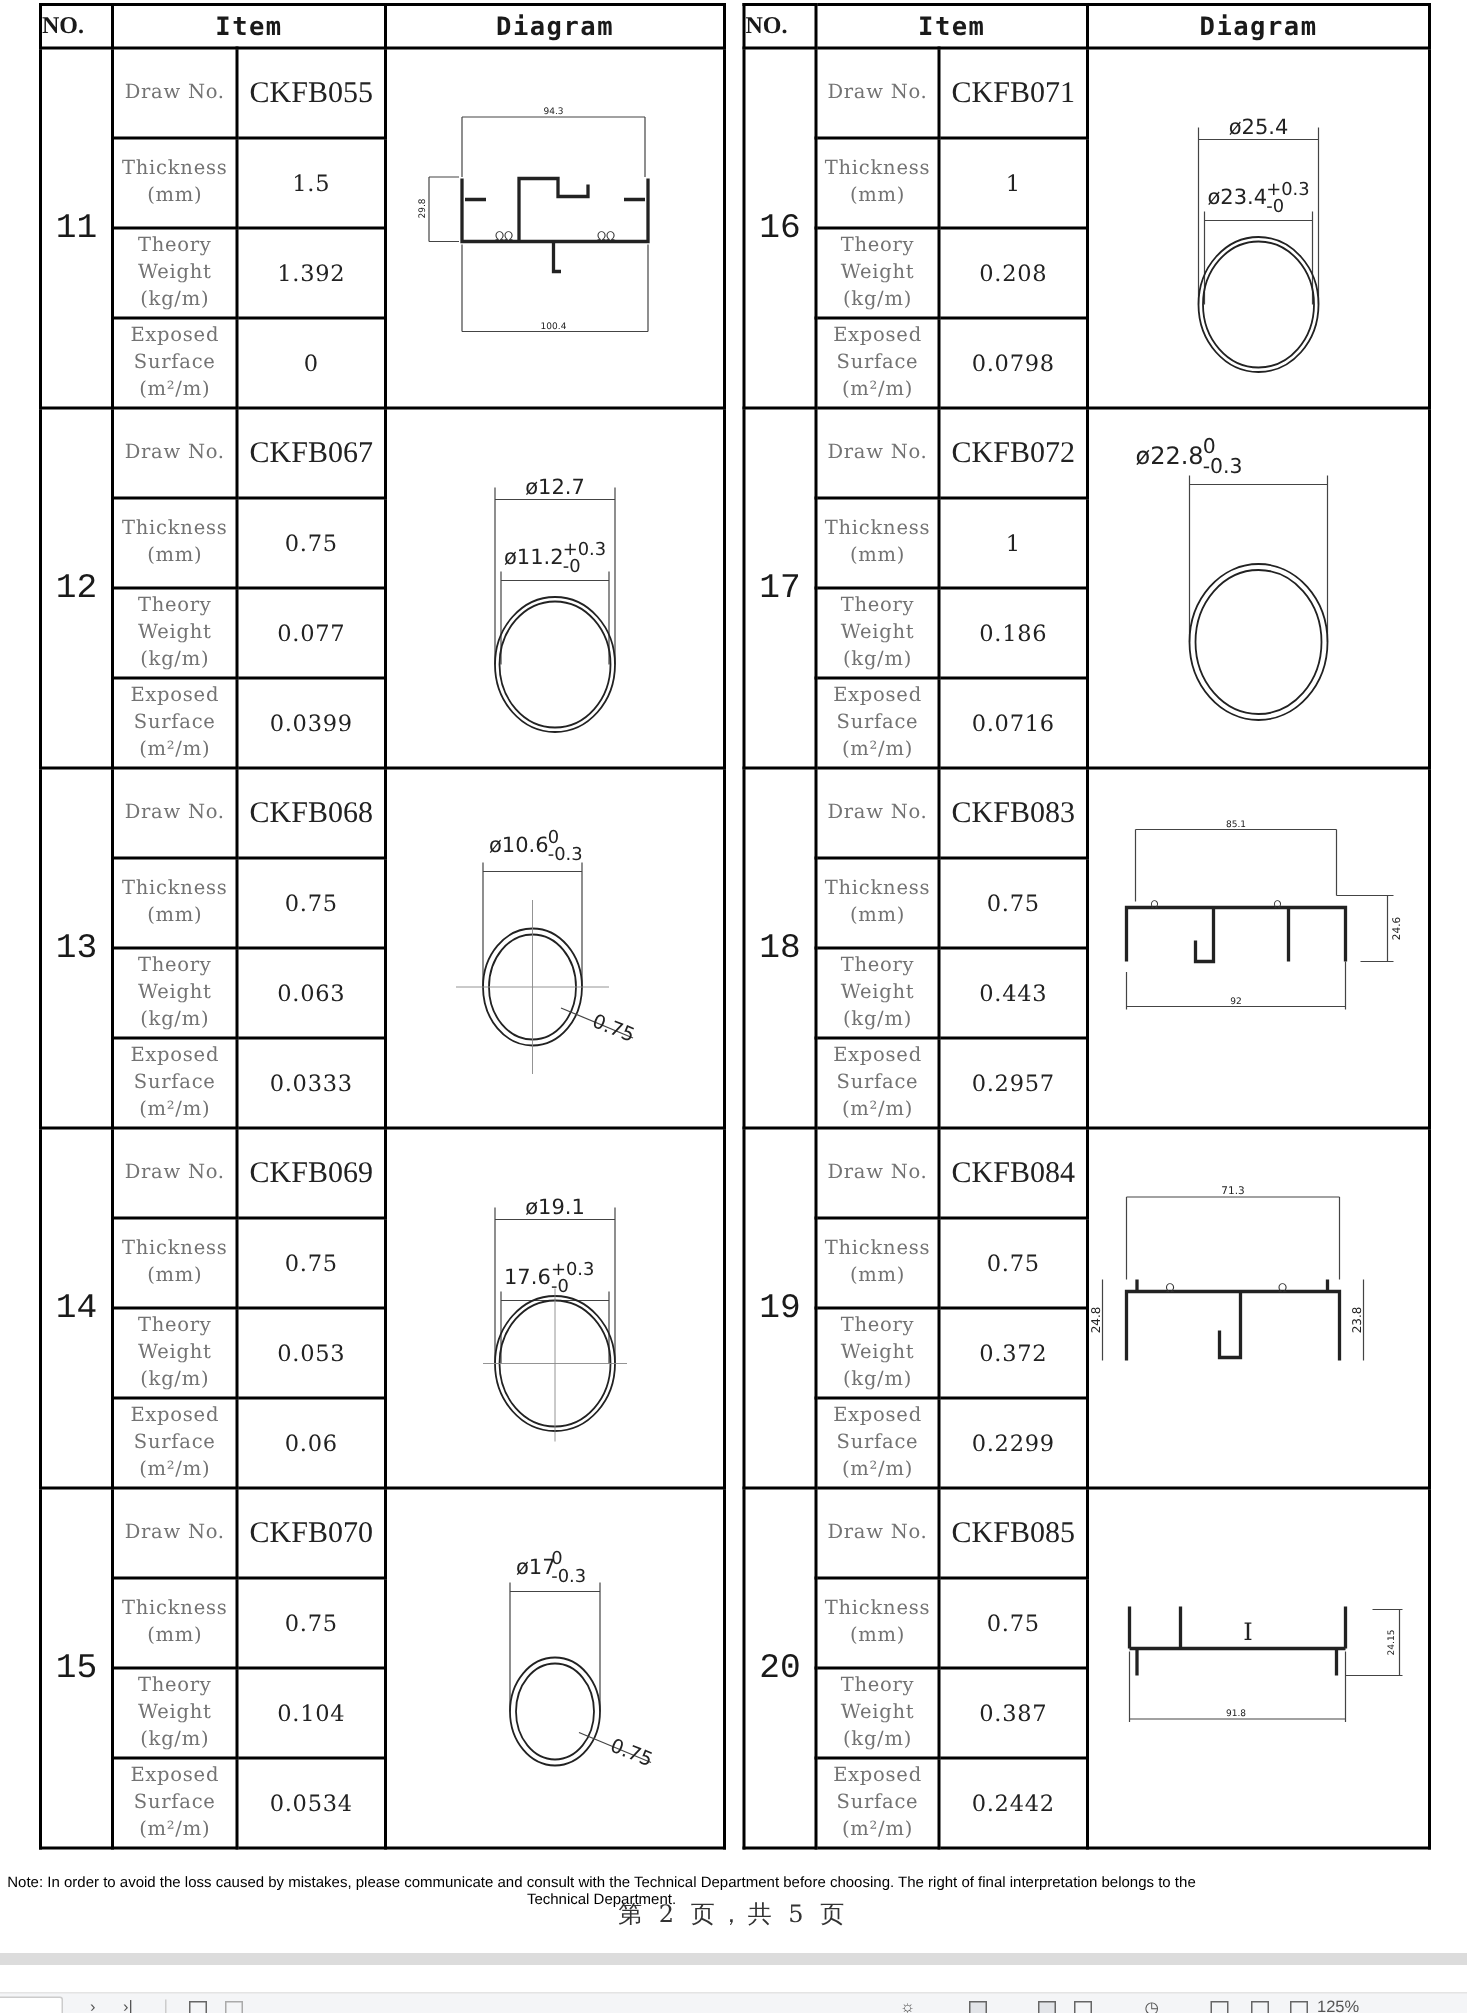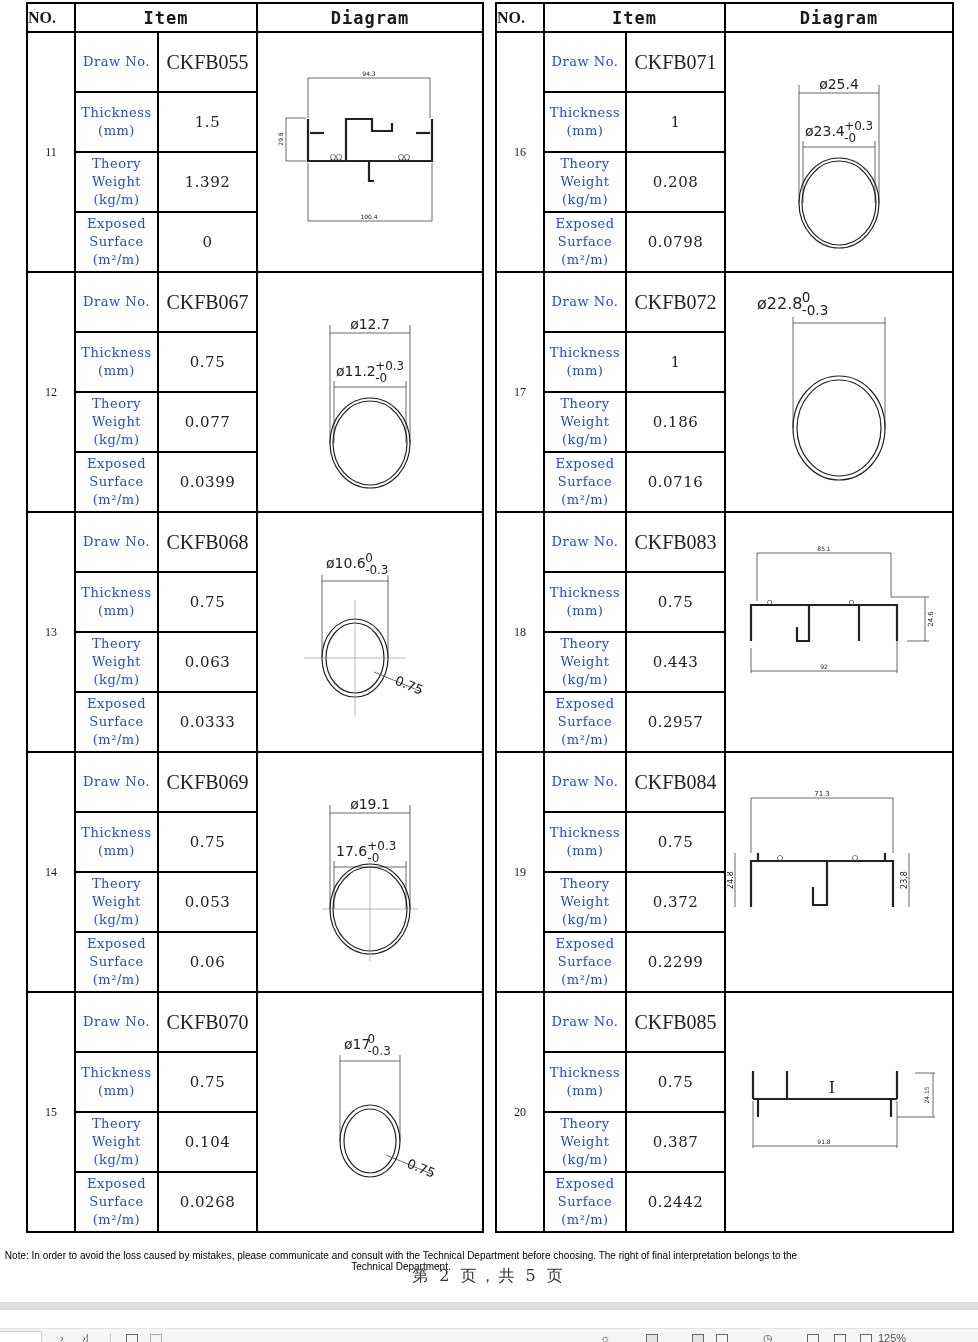--- a/index.html
+++ b/index.html
@@ -11,24 +11,24 @@
     position:absolute; top:2px; border-collapse:collapse; table-layout:fixed;
   }
   .tbl td, .tbl th {
     border:2px solid #000; padding:0; text-align:center; vertical-align:middle;
   }
   .tbl th {
     height:27px; font-weight:bold; font-size:17px; letter-spacing:1px;
     font-family:"DejaVu Sans Mono", "Liberation Mono", monospace;
   }
   .tbl th.no { text-align:left; font-size:16px; letter-spacing:0; font-family:"Liberation Serif", serif; }
-  .tbl td.no { font-size:12px; font-family:Liberation Serif, serif; }
+  .tbl td.no { font-size:23px; font-family:Liberation Mono, monospace; }
   .tbl td.lbl {
     height:58px; font-size:13px; line-height:18px; letter-spacing:0.5px;
-    font-family:"DejaVu Serif", serif; color:#1d4ed8;
+    font-family:"DejaVu Serif", serif; color:#737373;
   }
   .tbl td.val {
     font-size:15px; font-family:"DejaVu Serif", serif; color:#222; letter-spacing:0.5px;
   }
   .tbl td.val.code { font-family:"Liberation Serif", serif; font-size:20px; letter-spacing:0; }
   .tbl td.diag { position:relative; }
   .tbl td.diag svg { display:block; margin:0 auto; }
   .lbl span { display:block; }
   .note {
     position:absolute; left:0; width:802px; top:1250px; text-align:center;
@@ -294,21 +294,21 @@
           <span>(kg/m)</span>
         </td>
       <td class="val">0.104</td>
     </tr>
     <tr>
       <td class="lbl">
           <span>Exposed</span>
           <span>Surface</span>
           <span>(m²/m)</span>
         </td>
-      <td class="val">0.0268</td>
+      <td class="val">0.0534</td>
     </tr>
     </tbody>
 </table>
 
 <table class="tbl" style="left:495px; width:457px;">
   <colgroup>
       <col style="width:48px">
       <col style="width:82px">
       <col style="width:99px">
       <col style="width:228px">

